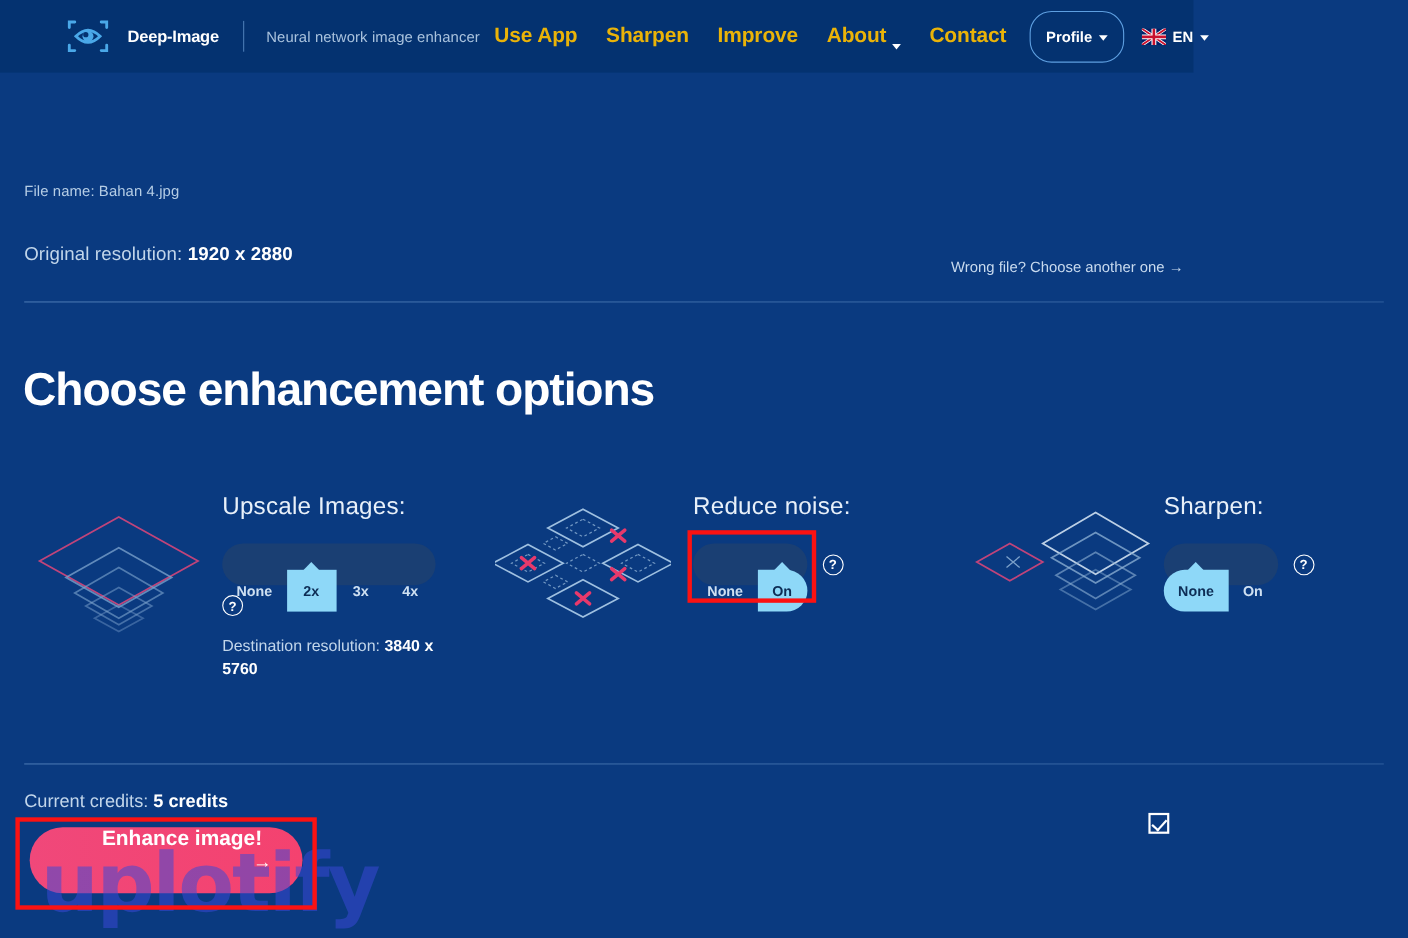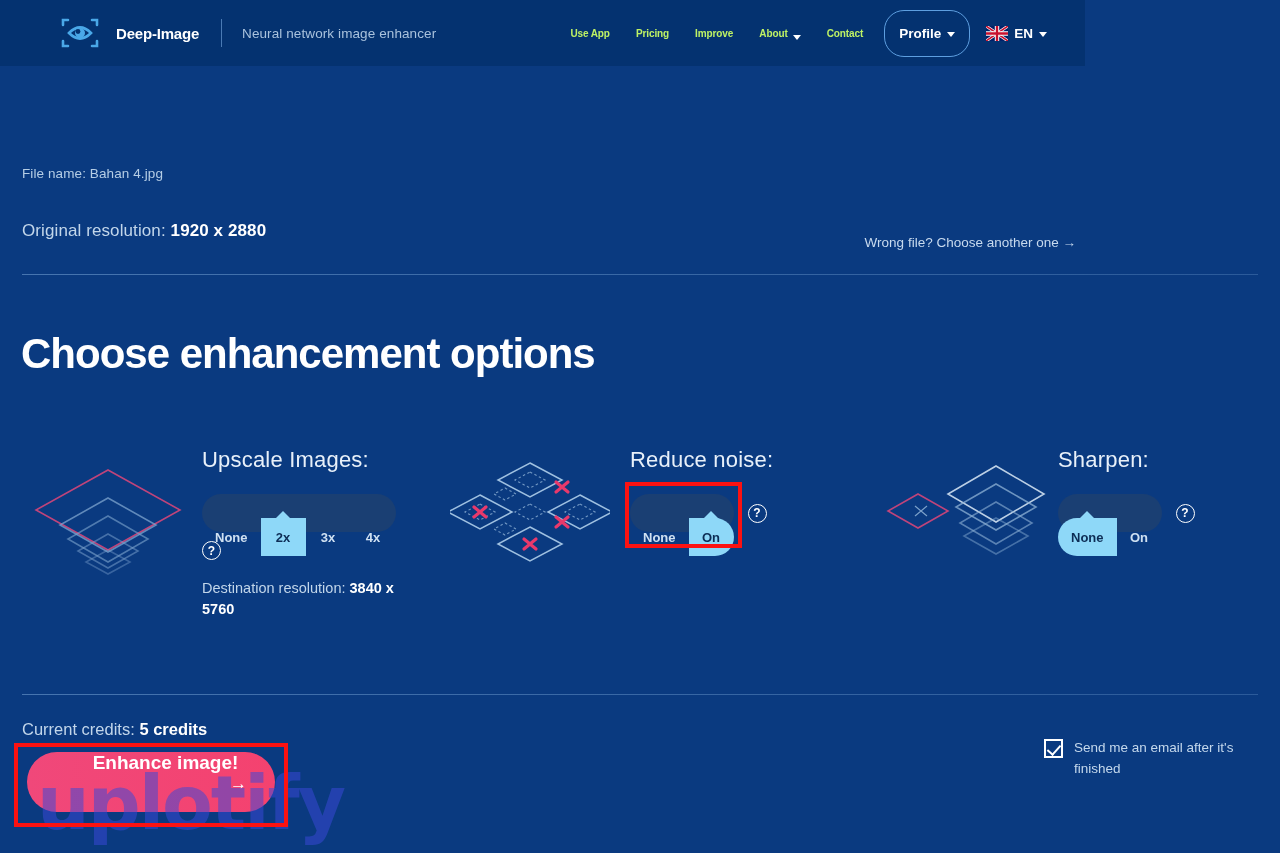--- a/index.html
+++ b/index.html
@@ -66,23 +66,23 @@
 
   .nav {
     display: flex;
     align-items: center;
     margin-left: auto;
     margin-right: 38px;
     gap: 0;
   }
 
   .nav-item {
-    font-size: 10px;
-    font-weight: bold;
-    color: #bef264;
+    font-size: 19px;
+    font-weight: bold;
+    color: #eab308;
     padding: 0 13px;
     white-space: nowrap;
     letter-spacing: -0.1px;
     display: flex;
     align-items: flex-end;
     gap: 5px;
     cursor: pointer;
   }
 
   .caret {
@@ -384,21 +384,21 @@
     <div class="brand-name">Deep-Image</div>
     <div class="brand-divider"></div>
     <div class="brand-tagline">Neural network image enhancer</div>
   </div>
 
   <div class="nav">
     <div class="nav-item">
       <span>Use App</span>
     </div>
     <div class="nav-item">
-      <span>Pricing</span>
+      <span>Sharpen</span>
     </div>
     <div class="nav-item">
       <span>Improve</span>
     </div>
     <div class="nav-item">
       <span>About</span>
       <span class="caret"></span>
     </div>
     <div class="nav-item">
       <span>Contact</span>
@@ -534,17 +534,16 @@
 
 <div class="enhance-btn">
   <span class="lbl">Enhance image!</span>
   <span class="arr">→</span>
 </div>
 
 <div class="watermark">uplotify</div>
 
 <div class="email-opt">
   <div class="checkbox"></div>
-  <div class="email-text">Send me an email after it's finished</div>
 </div>
 
 <div class="red-box rb-noise"></div>
 <div class="red-box rb-button"></div>
 
 </body></html>

